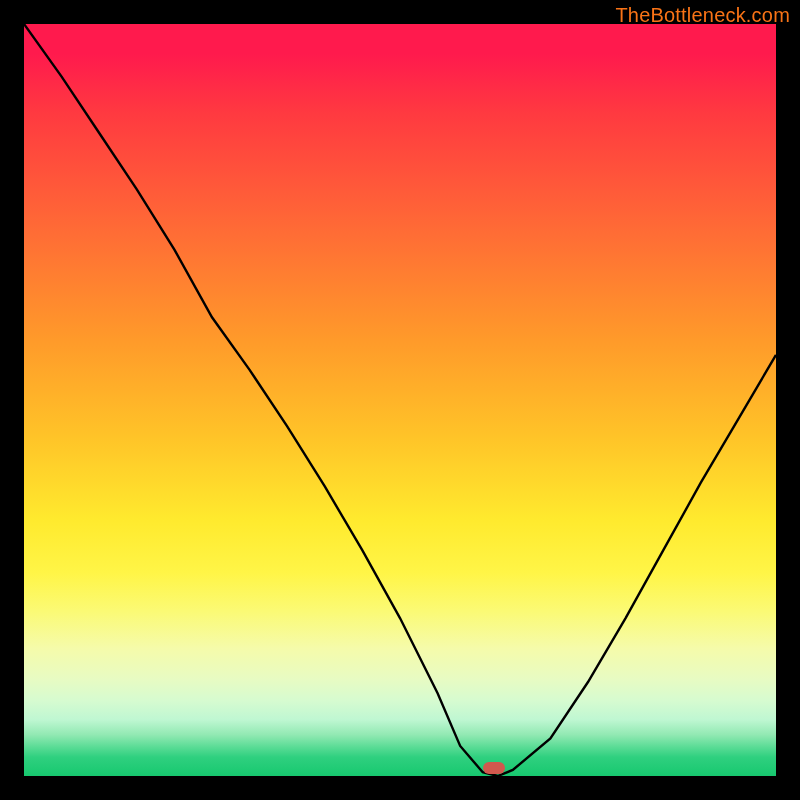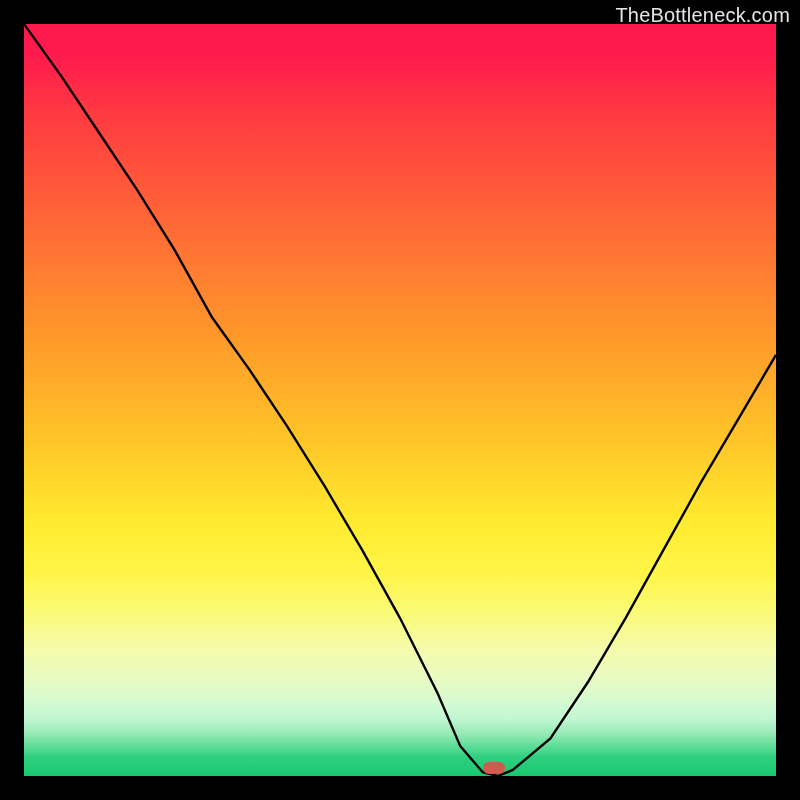--- a/index.html
+++ b/index.html
@@ -54,21 +54,21 @@
   }
   .min-marker {
     position: absolute;
     background: #d1594e;
     border-radius: 6px;
   }
   .watermark {
     position: absolute;
     top: 4px;
     right: 10px;
-    color: #e5e5e5;
+    color: #f97316;
     font-size: 20px;
     letter-spacing: 0.2px;
   }
 </style>
 </head>
 <body>
 
 <div class="stage">
 
   <div class="watermark">TheBottleneck.com</div>

